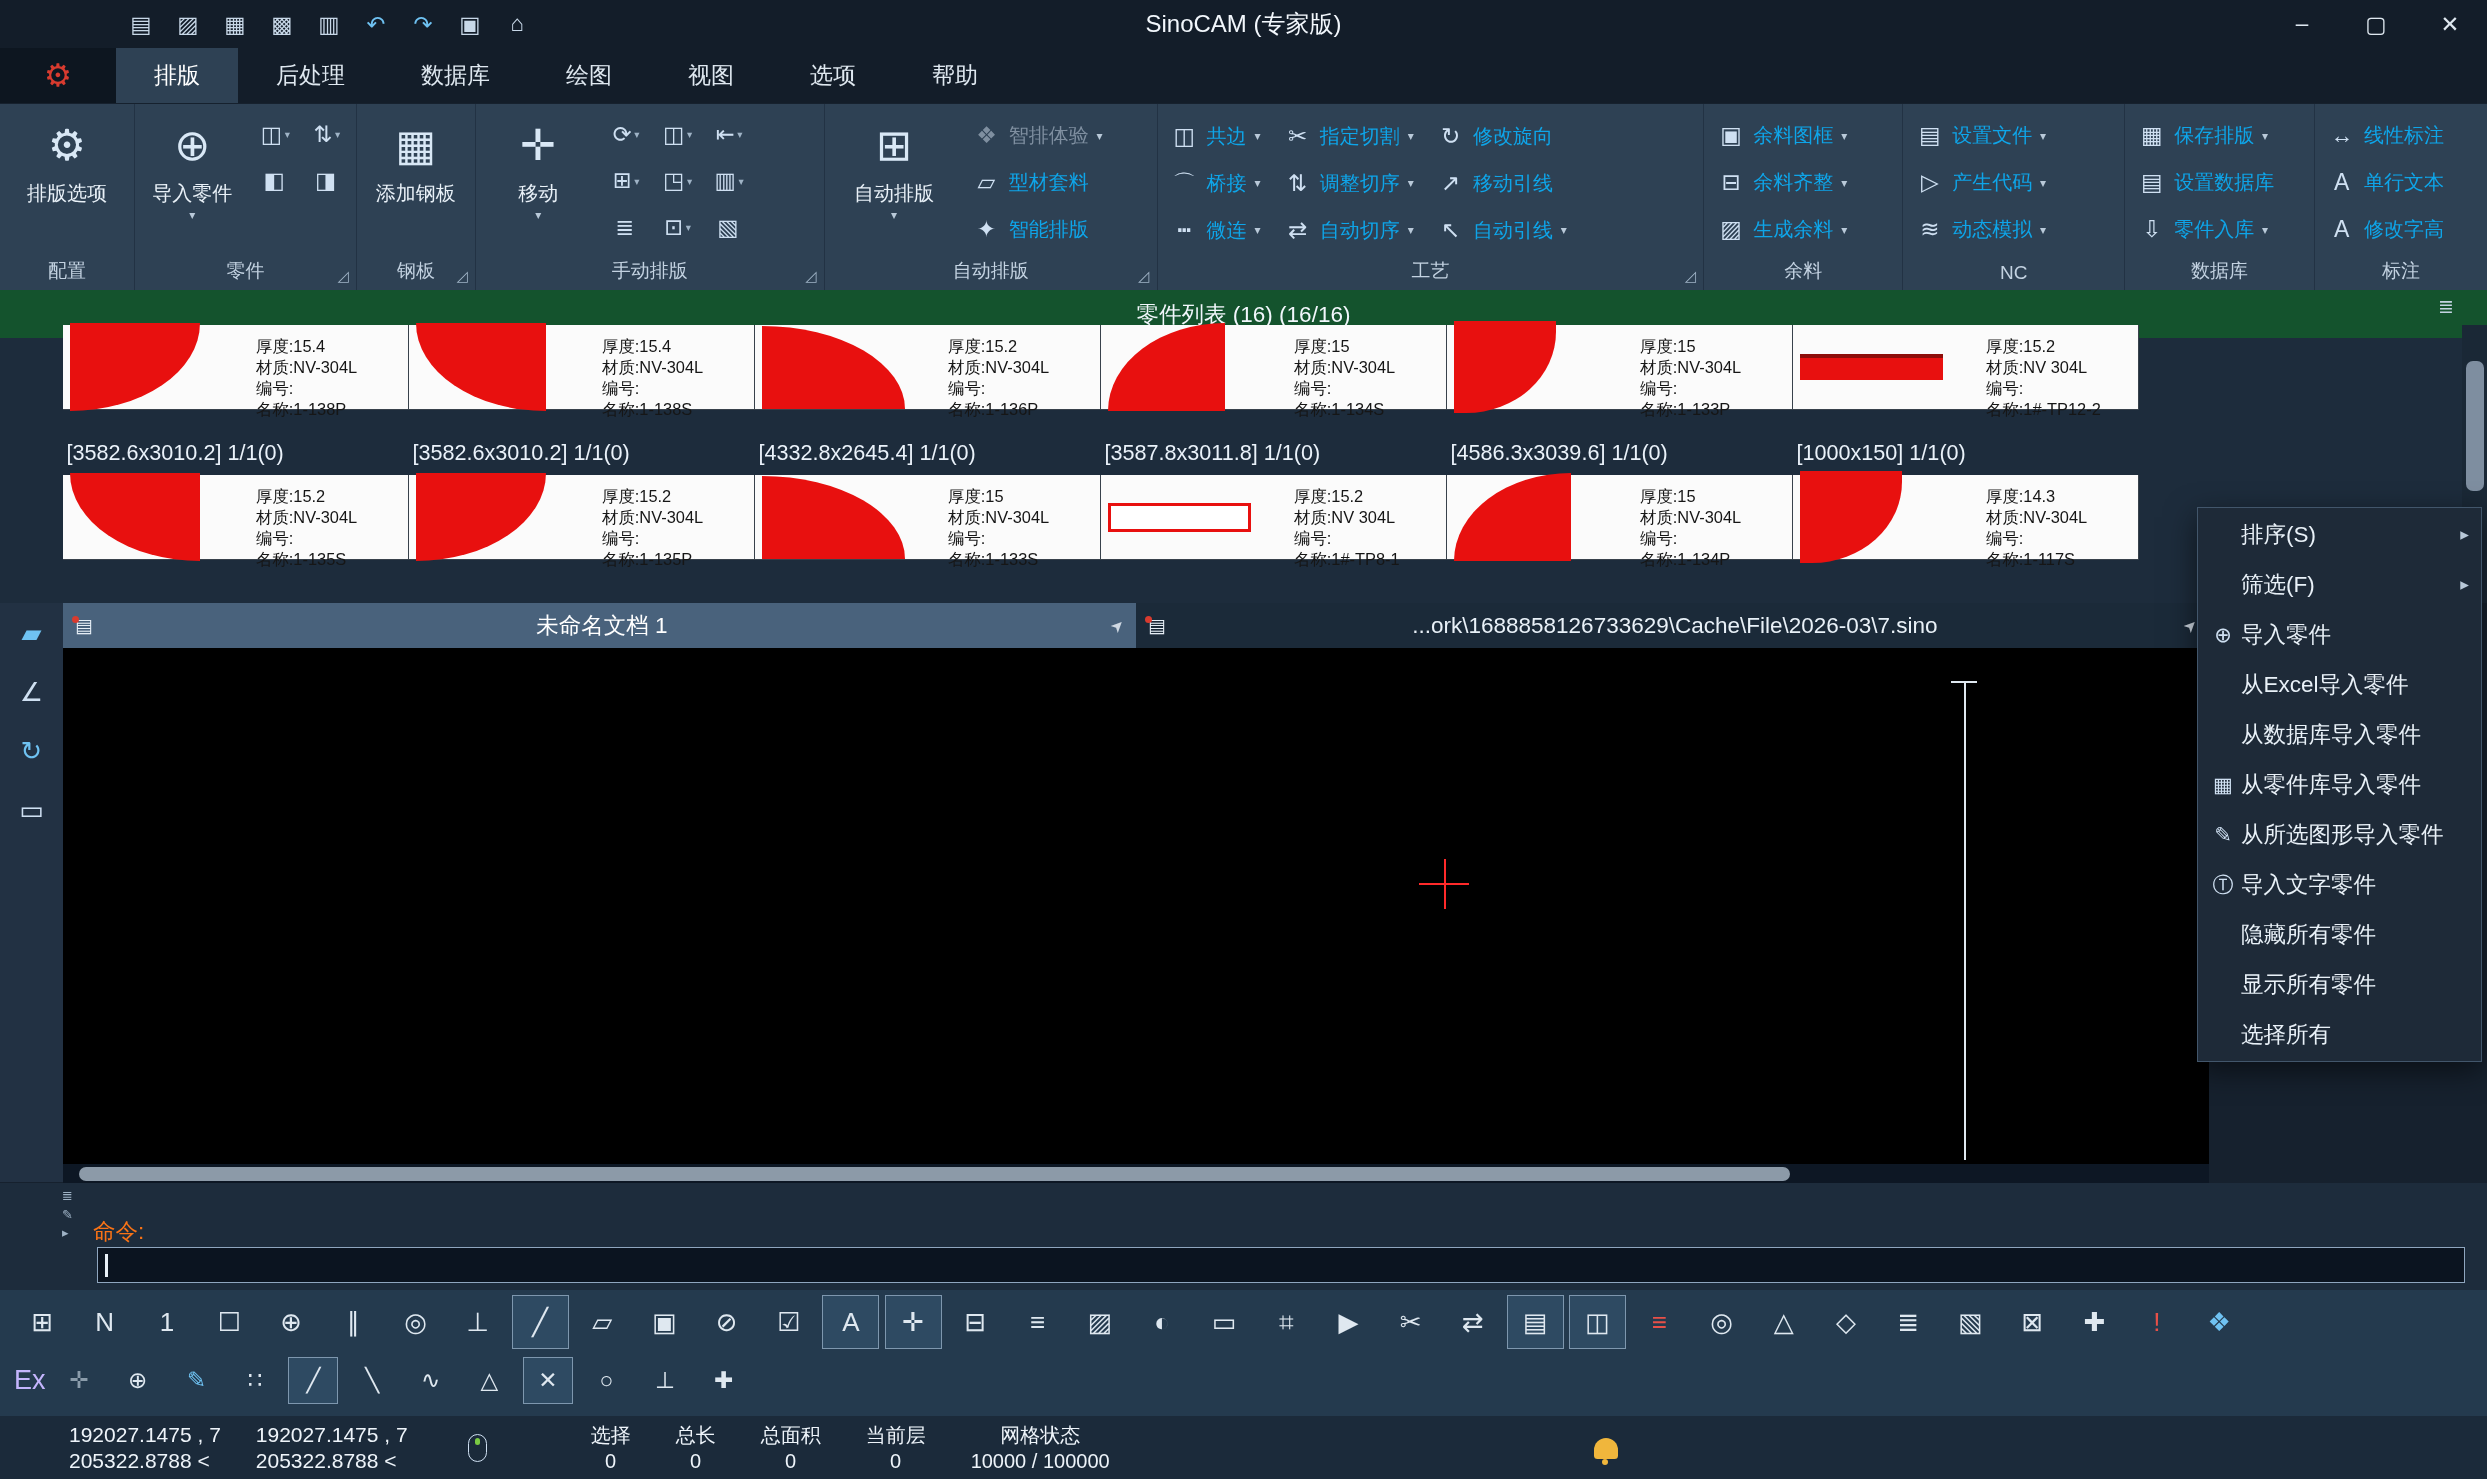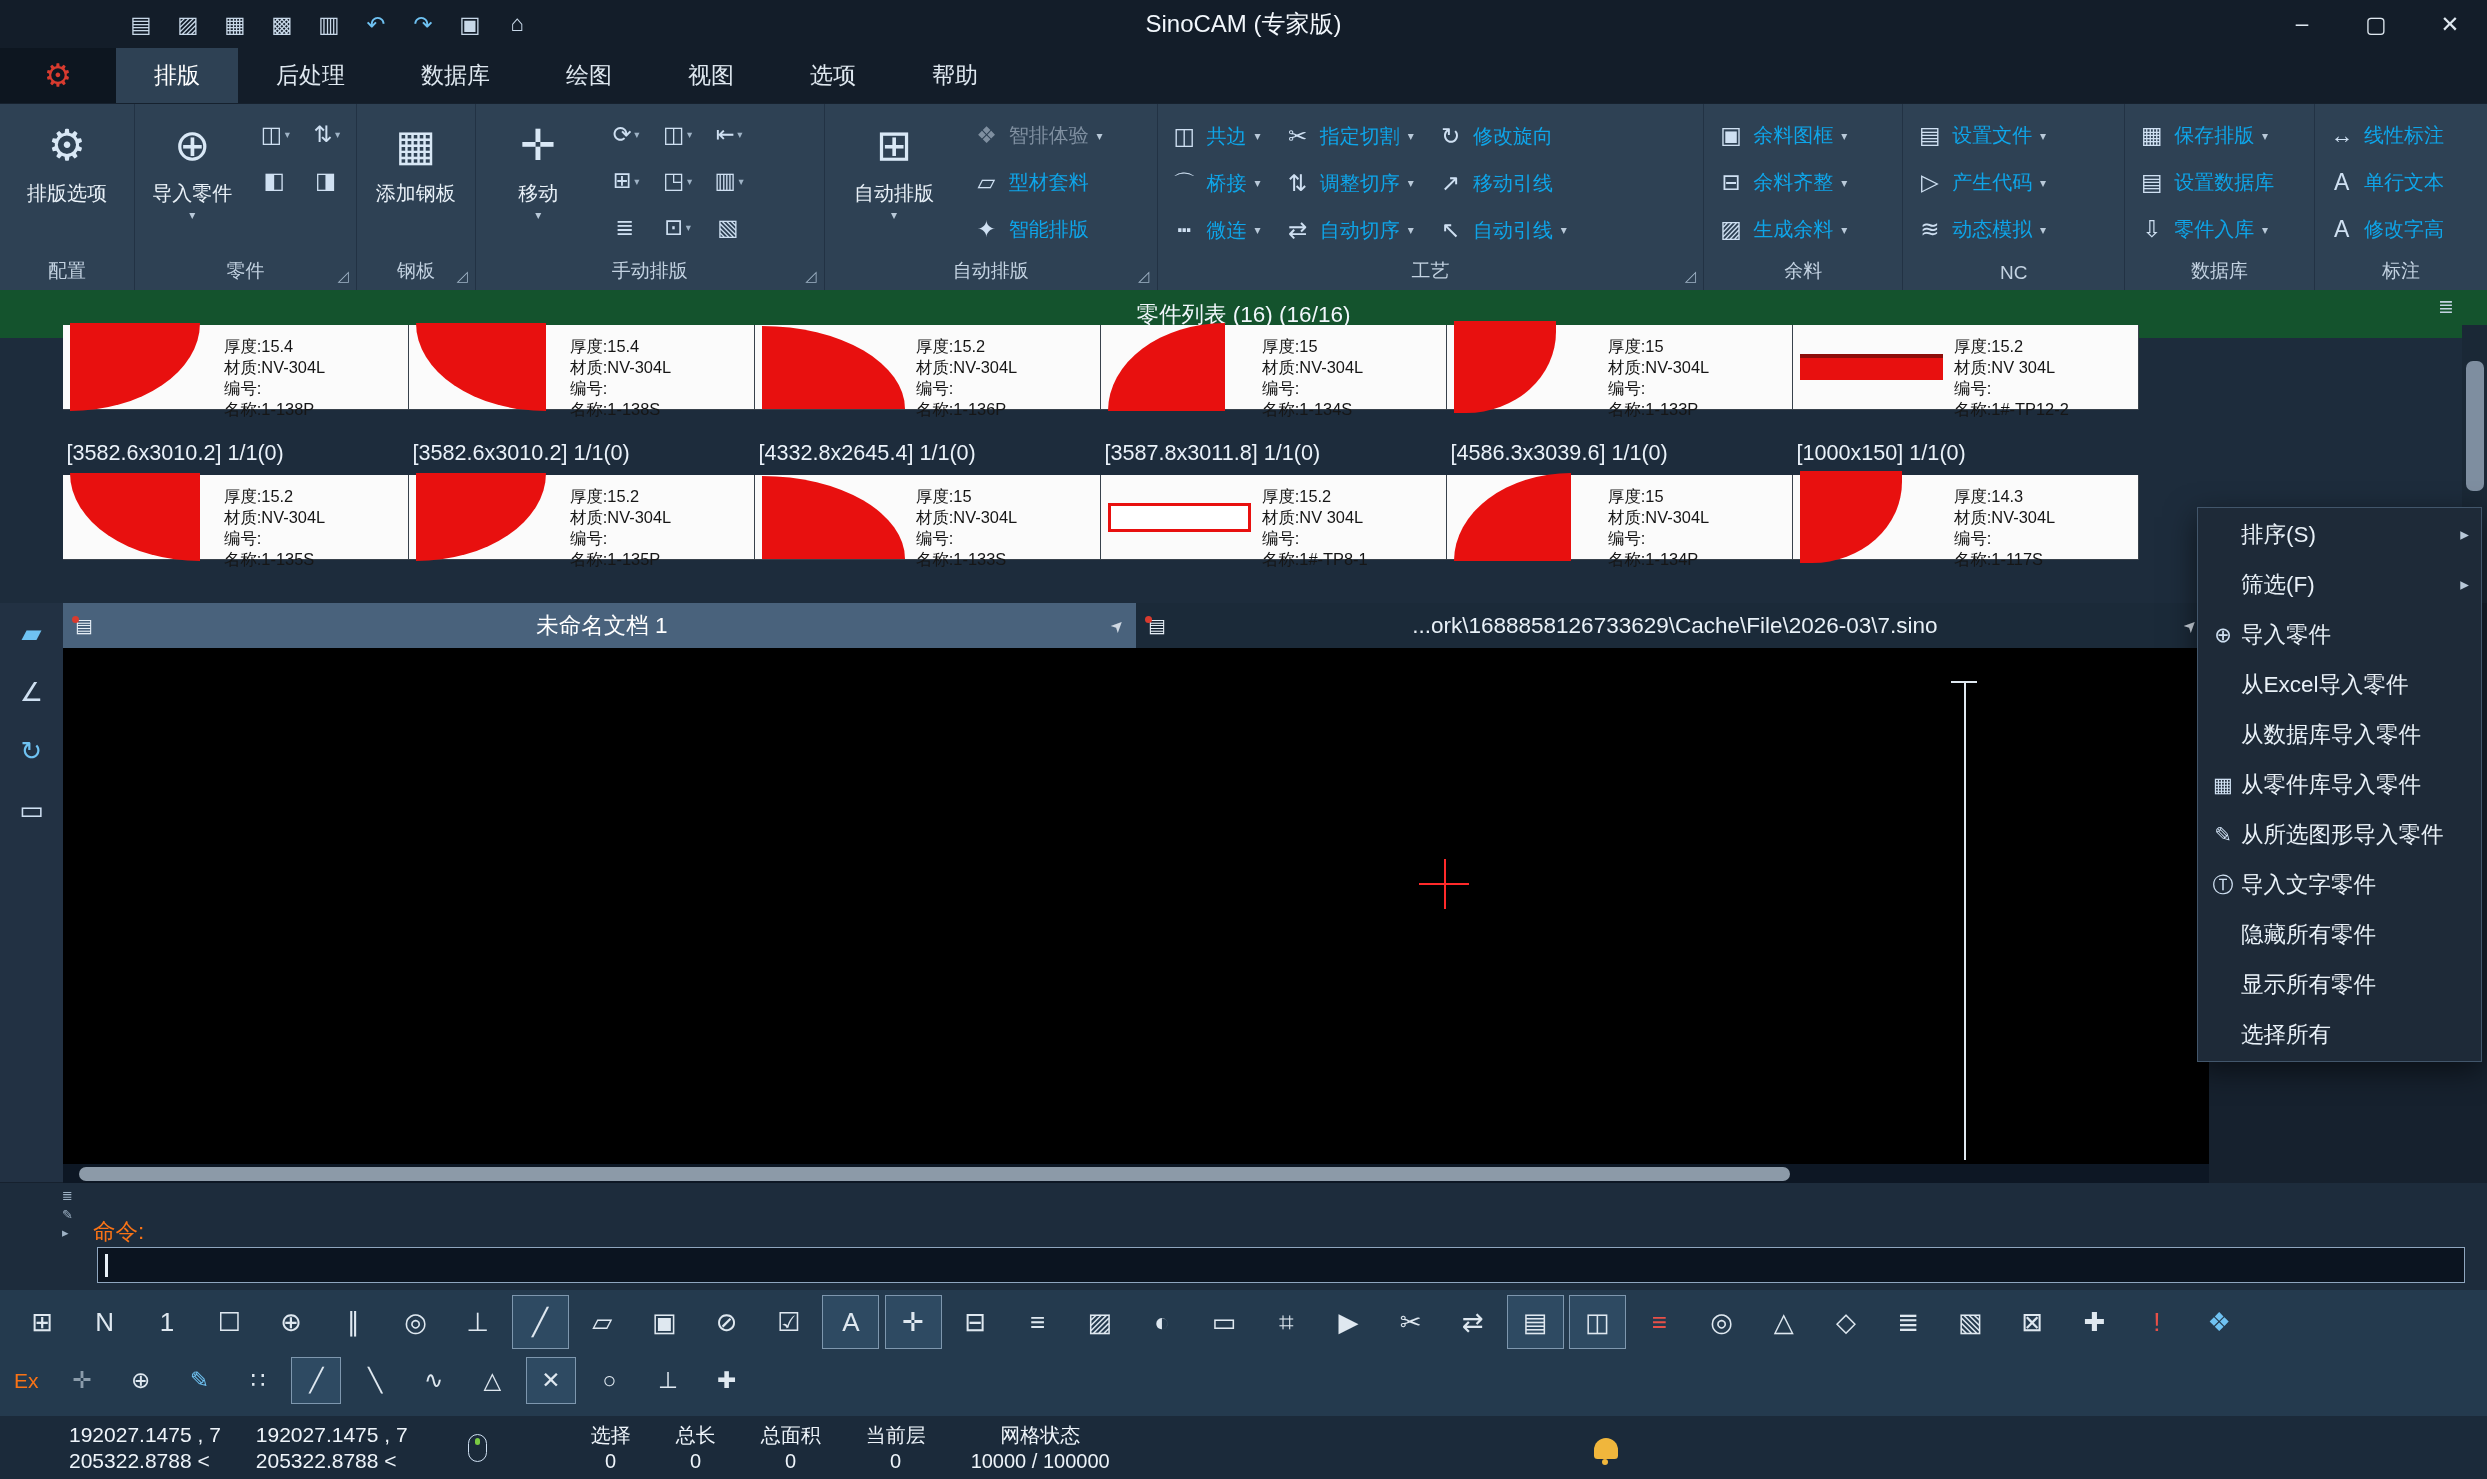--- a/index.html
+++ b/index.html
@@ -50,21 +50,21 @@
   .ltool.blue{color:#5aa8e8;}
 
   
   .partsbar{position:absolute;left:0;top:290px;width:100%;height:313px;background:#1d2c3c;}
   .parts-header{position:relative;height:48px;display:flex;align-items:center;justify-content:center;font-size:22.5px;color:#f2f7fc;background:#14532d;}
   .parts-corner{position:absolute;right:33px;top:5.2px;font-size:19px;color:#c3d2e1;}
   .prow{position:absolute;left:63px;display:flex;}
   .prow1{top:35px;}
   .pdims{top:145px;height:40px;}
   .prow2{top:185px;}
-  .pcell{width:346px;height:85px;background:#fbfbfb;border-right:1.7px solid #39424c;border-bottom:1.7px solid #39424c;display:flex;padding:3.5px 3.5px 3.5px 7px;}
+  .pcell{width:346px;height:85px;background:#fbfbfb;border-right:1.7px solid #39424c;border-bottom:1.7px solid #39424c;display:flex;padding:3.5px 3.5px 3.5px 7px;gap:32px;}
   .pshape-wrap{width:154px;display:flex;align-items:center;justify-content:flex-start;}
   .ptext{flex:1;font-size:16.4px;line-height:21px;color:#161616;padding-top:7px;}
   .dimcell{width:346px;font-size:21.6px;color:#eaf2fa;padding:5.2px 0 0 3.5px;}
   .sh-a{width:130px;height:88px;background:#e8100f;border-radius:0 0 100% 0;}
   .sh-b{width:130px;height:88px;background:#e8100f;border-radius:0 0 0 100%;}
   .sh-c{width:143px;height:83px;background:#e8100f;border-radius:0 100% 0 0;}
   .sh-d{width:117px;height:88px;background:#e8100f;border-radius:100% 0 0 0;}
   .sh-e{width:102px;height:92px;background:#e8100f;border-radius:0 0 88% 0;}
   .sh-bar{width:143px;height:26px;background:#e8100f;border-top:4.3px solid #8d0d0a;}
   .sh-obar{width:143px;height:29px;background:#ffffff;border:3.5px solid #e8100f;}
@@ -101,21 +101,21 @@
   
   .bottombar{position:absolute;left:0;top:1290px;width:100%;height:126px;background:#243a4e;}
   .brow1{position:absolute;left:14px;top:5.2px;display:flex;gap:5.2px;}
   .bicon1{width:57px;height:54px;display:flex;align-items:center;justify-content:center;font-size:26px;color:#dfe8f0;border:1.7px solid transparent;}
   .brow2{position:absolute;left:14px;top:67px;display:flex;gap:8.6px;align-items:center;}
   .bicon2{width:50px;height:47px;display:flex;align-items:center;justify-content:center;font-size:23px;color:#dfe8f0;border:1.7px solid transparent;}
   .on{border-color:#7e97ae !important;background:#2e4a62;}
   .red{color:#e85048 !important;}
   .blue{color:#6fc2f2 !important;}
   .dim{color:#8b9cab !important;}
-  .exlabel{font-size:21px;color:#f97316;margin-right:10px;}
+  .exlabel{font-size:27px;color:#c4b5fd;margin-right:0;}
 
   
   .statusbar{position:absolute;left:0;top:1416px;width:100%;height:64px;background:#1b2a3a;display:flex;align-items:center;}
   .coordblock{margin-left:69px;font-size:21px;line-height:26px;color:#eef4fa;white-space:nowrap;}
   .coordblock.second{margin-left:35px;}
   .mouse{margin-left:60px;width:19px;height:28px;border:1.7px solid #cfe0f2;border-radius:9.5px;position:relative;}
   .mouse::after{content:"";position:absolute;left:6px;top:2.6px;width:5.2px;height:7.8px;border-radius:2.6px;background:#7ac943;}
   .sfield{margin-left:45px;text-align:center;line-height:26px;font-size:20px;color:#eef4fa;white-space:nowrap;}
   .bell{margin-left:484px;width:24px;height:21px;background:#f0b63c;border-radius:12px 12px 3.5px 3.5px;position:relative;}
   .bell::after{content:"";position:absolute;left:8.6px;bottom:-6px;width:6px;height:6px;border-radius:50%;background:#f0b63c;}

